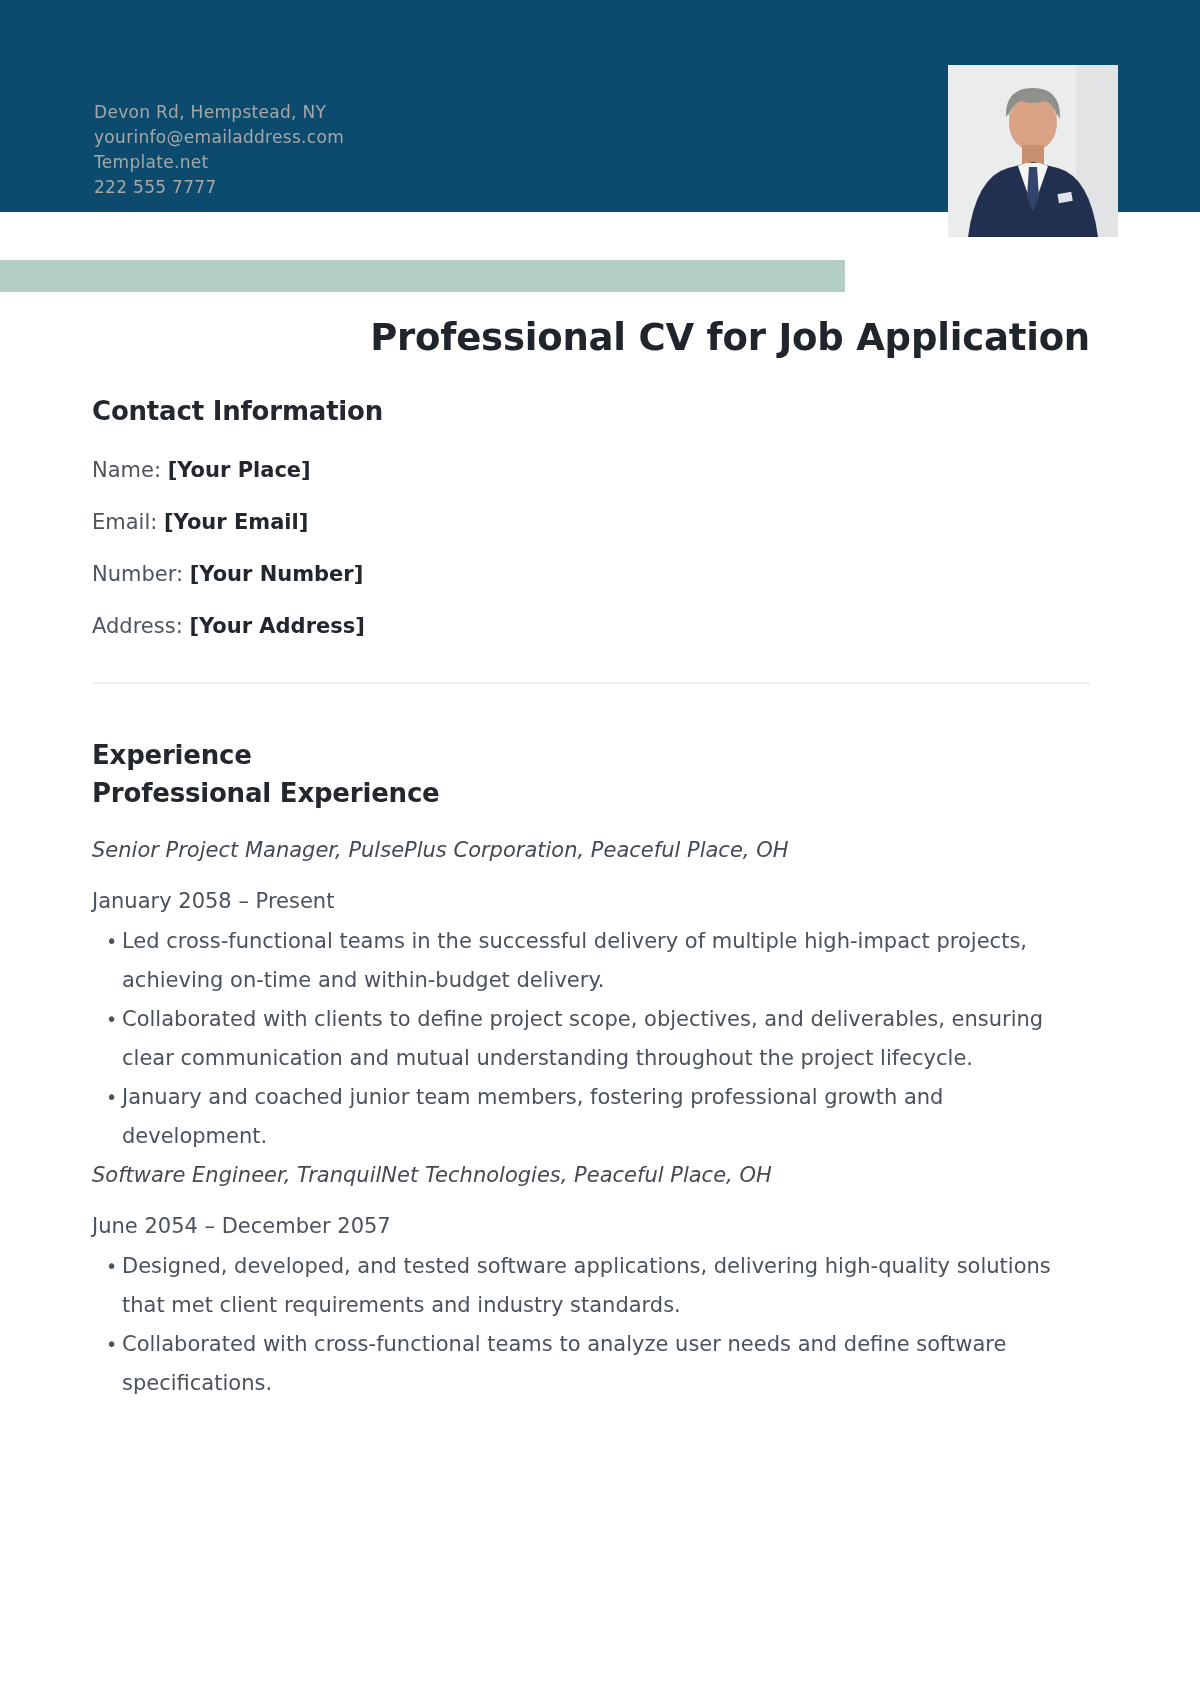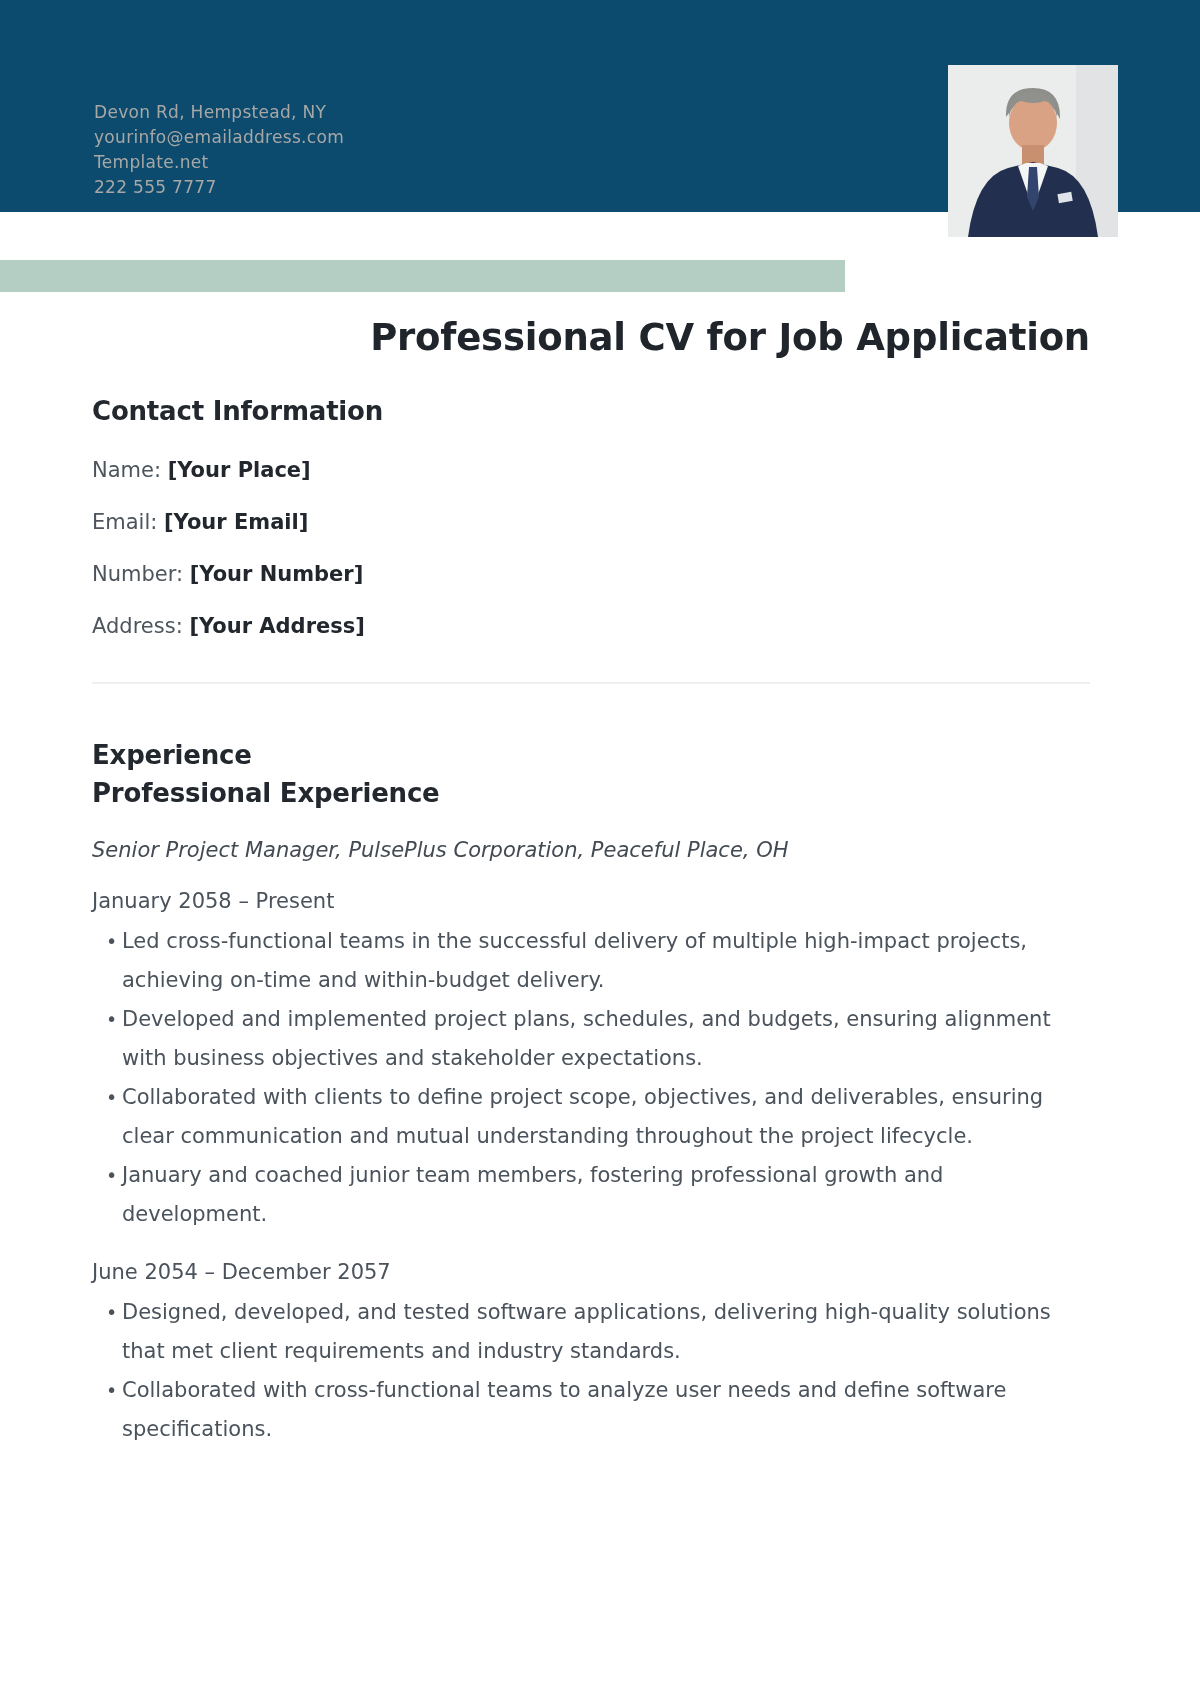--- a/index.html
+++ b/index.html
@@ -196,29 +196,29 @@
       <h2 class="section-heading">Professional Experience</h2>
       <div class="jobs">
 
           <div class="job">
             <p class="job-title">Senior Project Manager, PulsePlus Corporation, Peaceful Place, OH</p>
             <p class="job-date">January 2058 – Present</p>
             <ul class="job-bullets">
 
                 <li>Led cross-functional teams in the successful delivery of multiple high-impact projects, achieving on-time and within-budget delivery.</li>
 
-                <li>Developed and implemented project plans, schedules, and budgets, ensuring alignment with business objectives and stakeholder expectations.</li>
 
                 <li>Collaborated with clients to define project scope, objectives, and deliverables, ensuring clear communication and mutual understanding throughout the project lifecycle.</li>
 
                 <li>January and coached junior team members, fostering professional growth and development.</li>
               </ul>
           </div>
 
           <div class="job">
+            <p class="job-title">Software Engineer, TranquilNet Technologies, Peaceful Place, OH</p>
             <p class="job-date">June 2054 – December 2057</p>
             <ul class="job-bullets">
 
                 <li>Designed, developed, and tested software applications, delivering high-quality solutions that met client requirements and industry standards.</li>
 
                 <li>Collaborated with cross-functional teams to analyze user needs and define software specifications.</li>
               </ul>
           </div>
         </div>
     </section>

